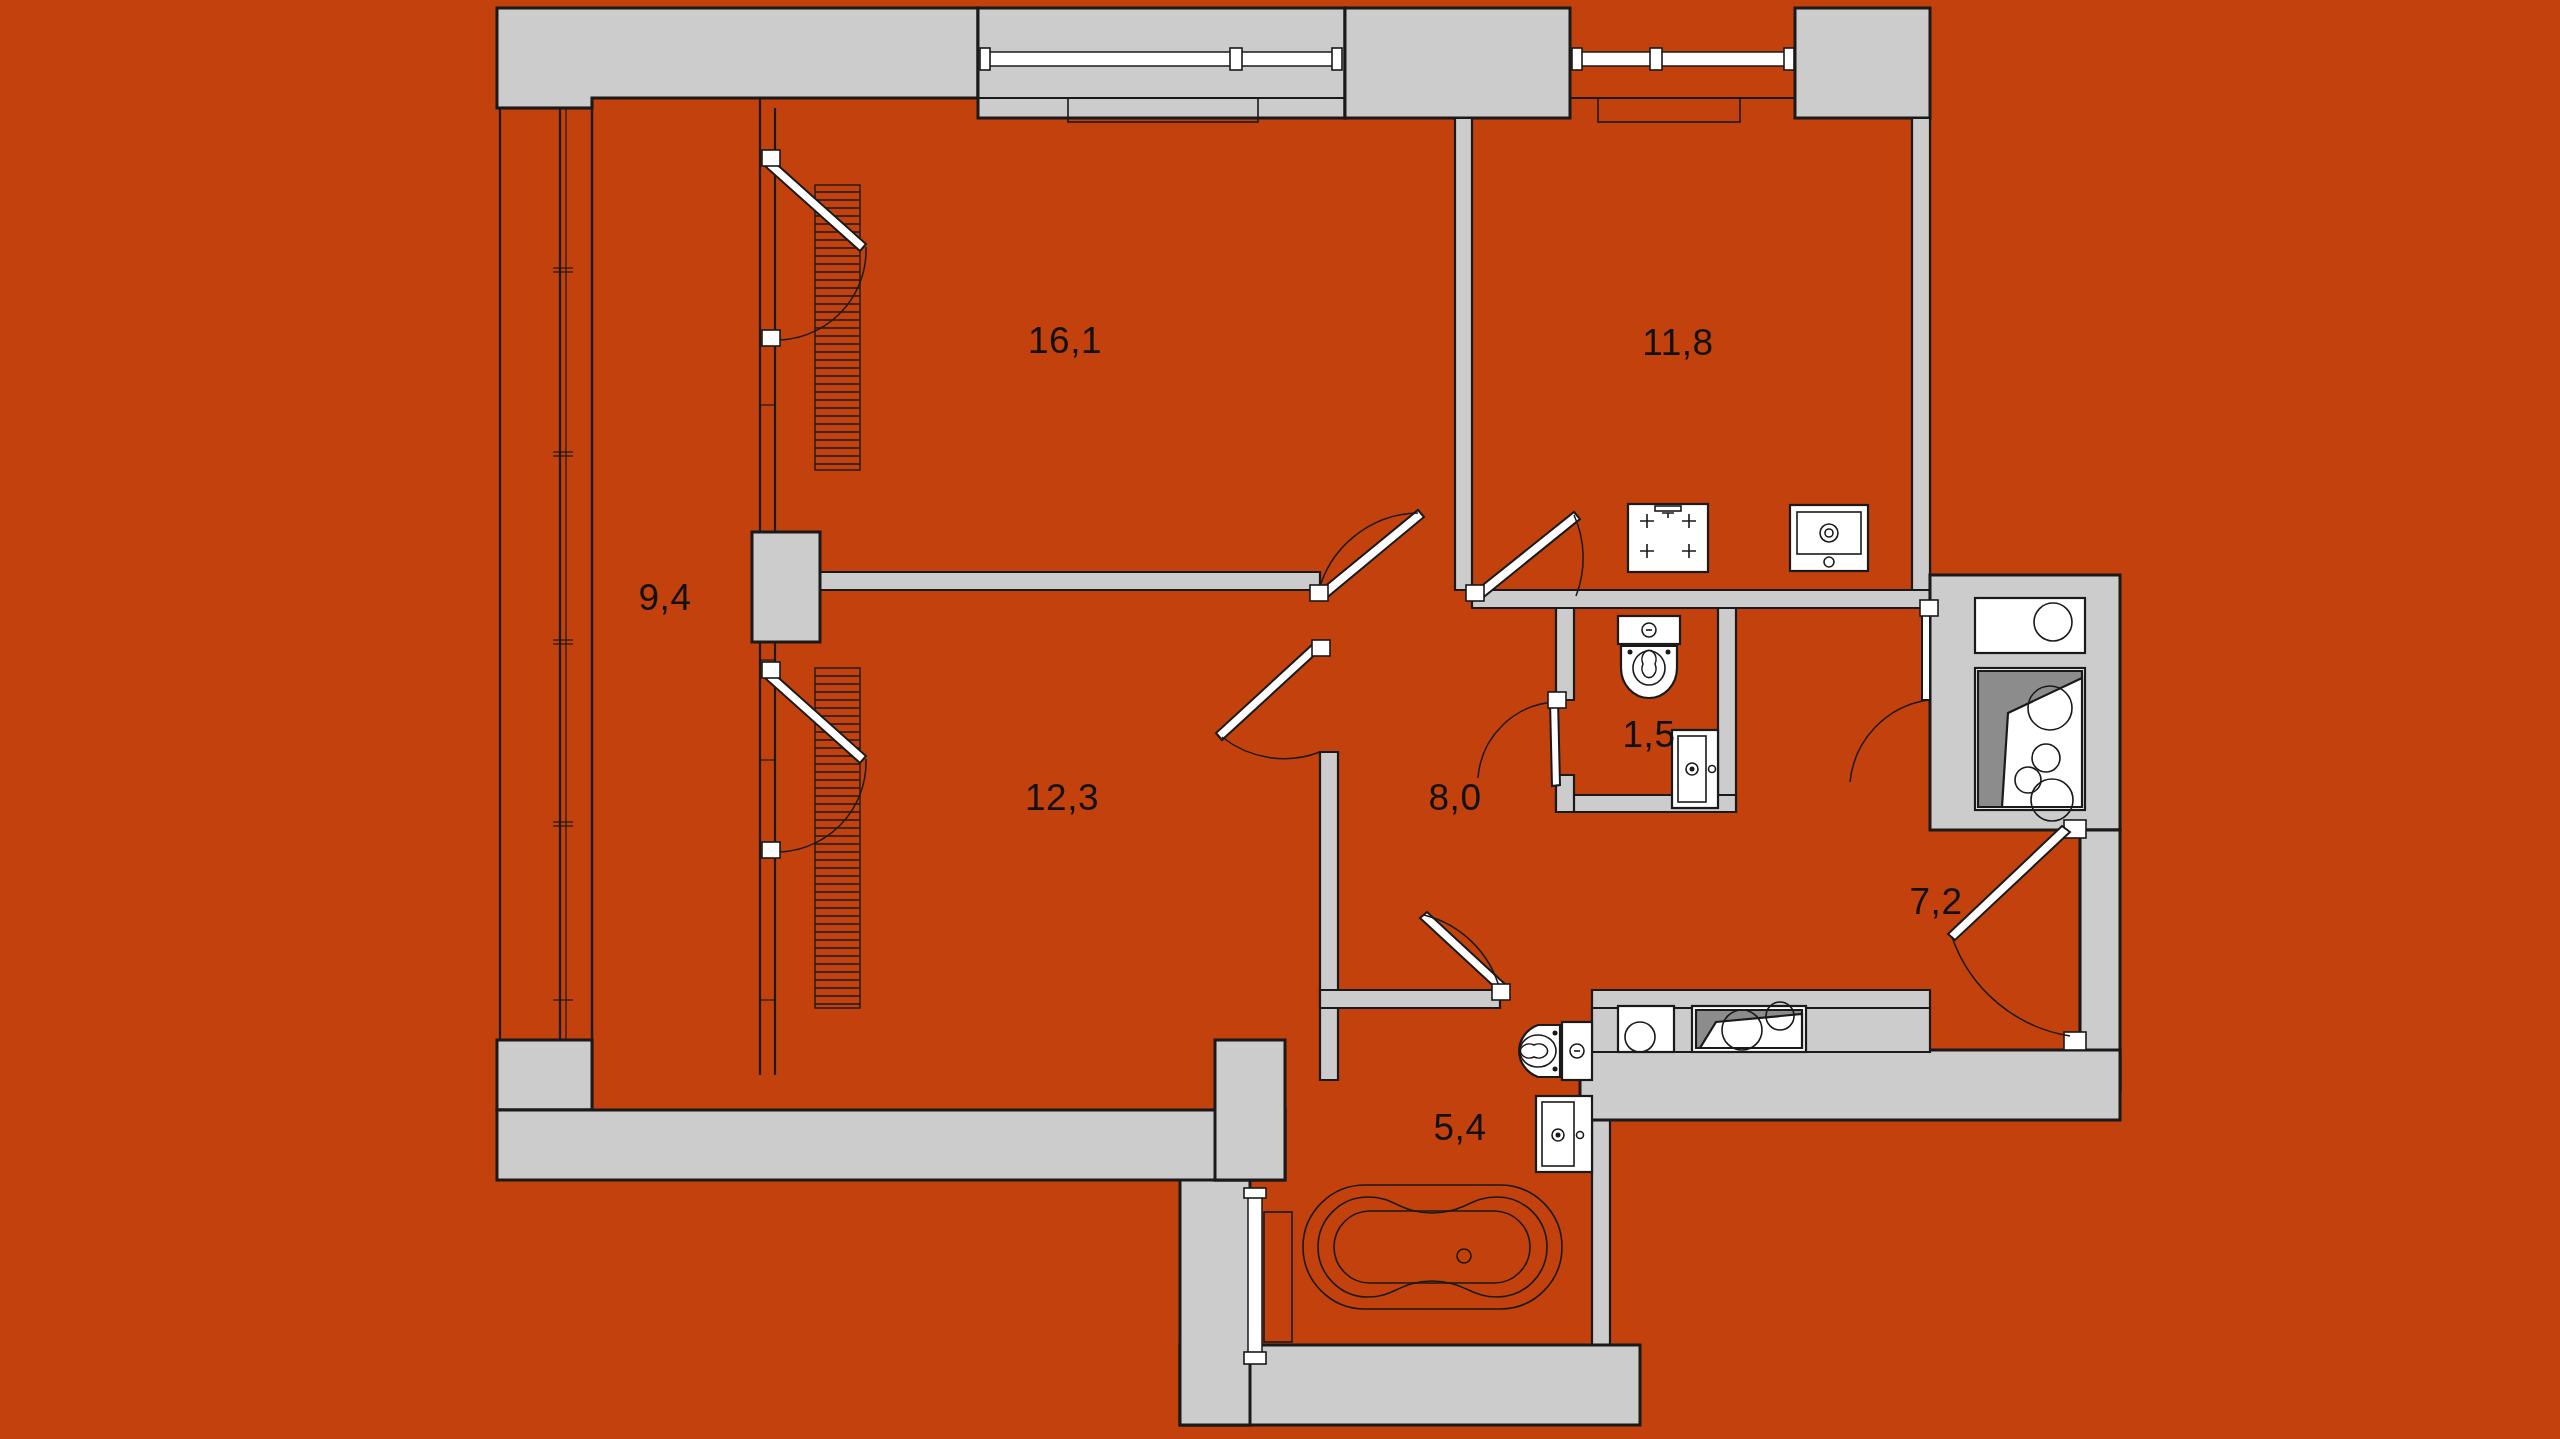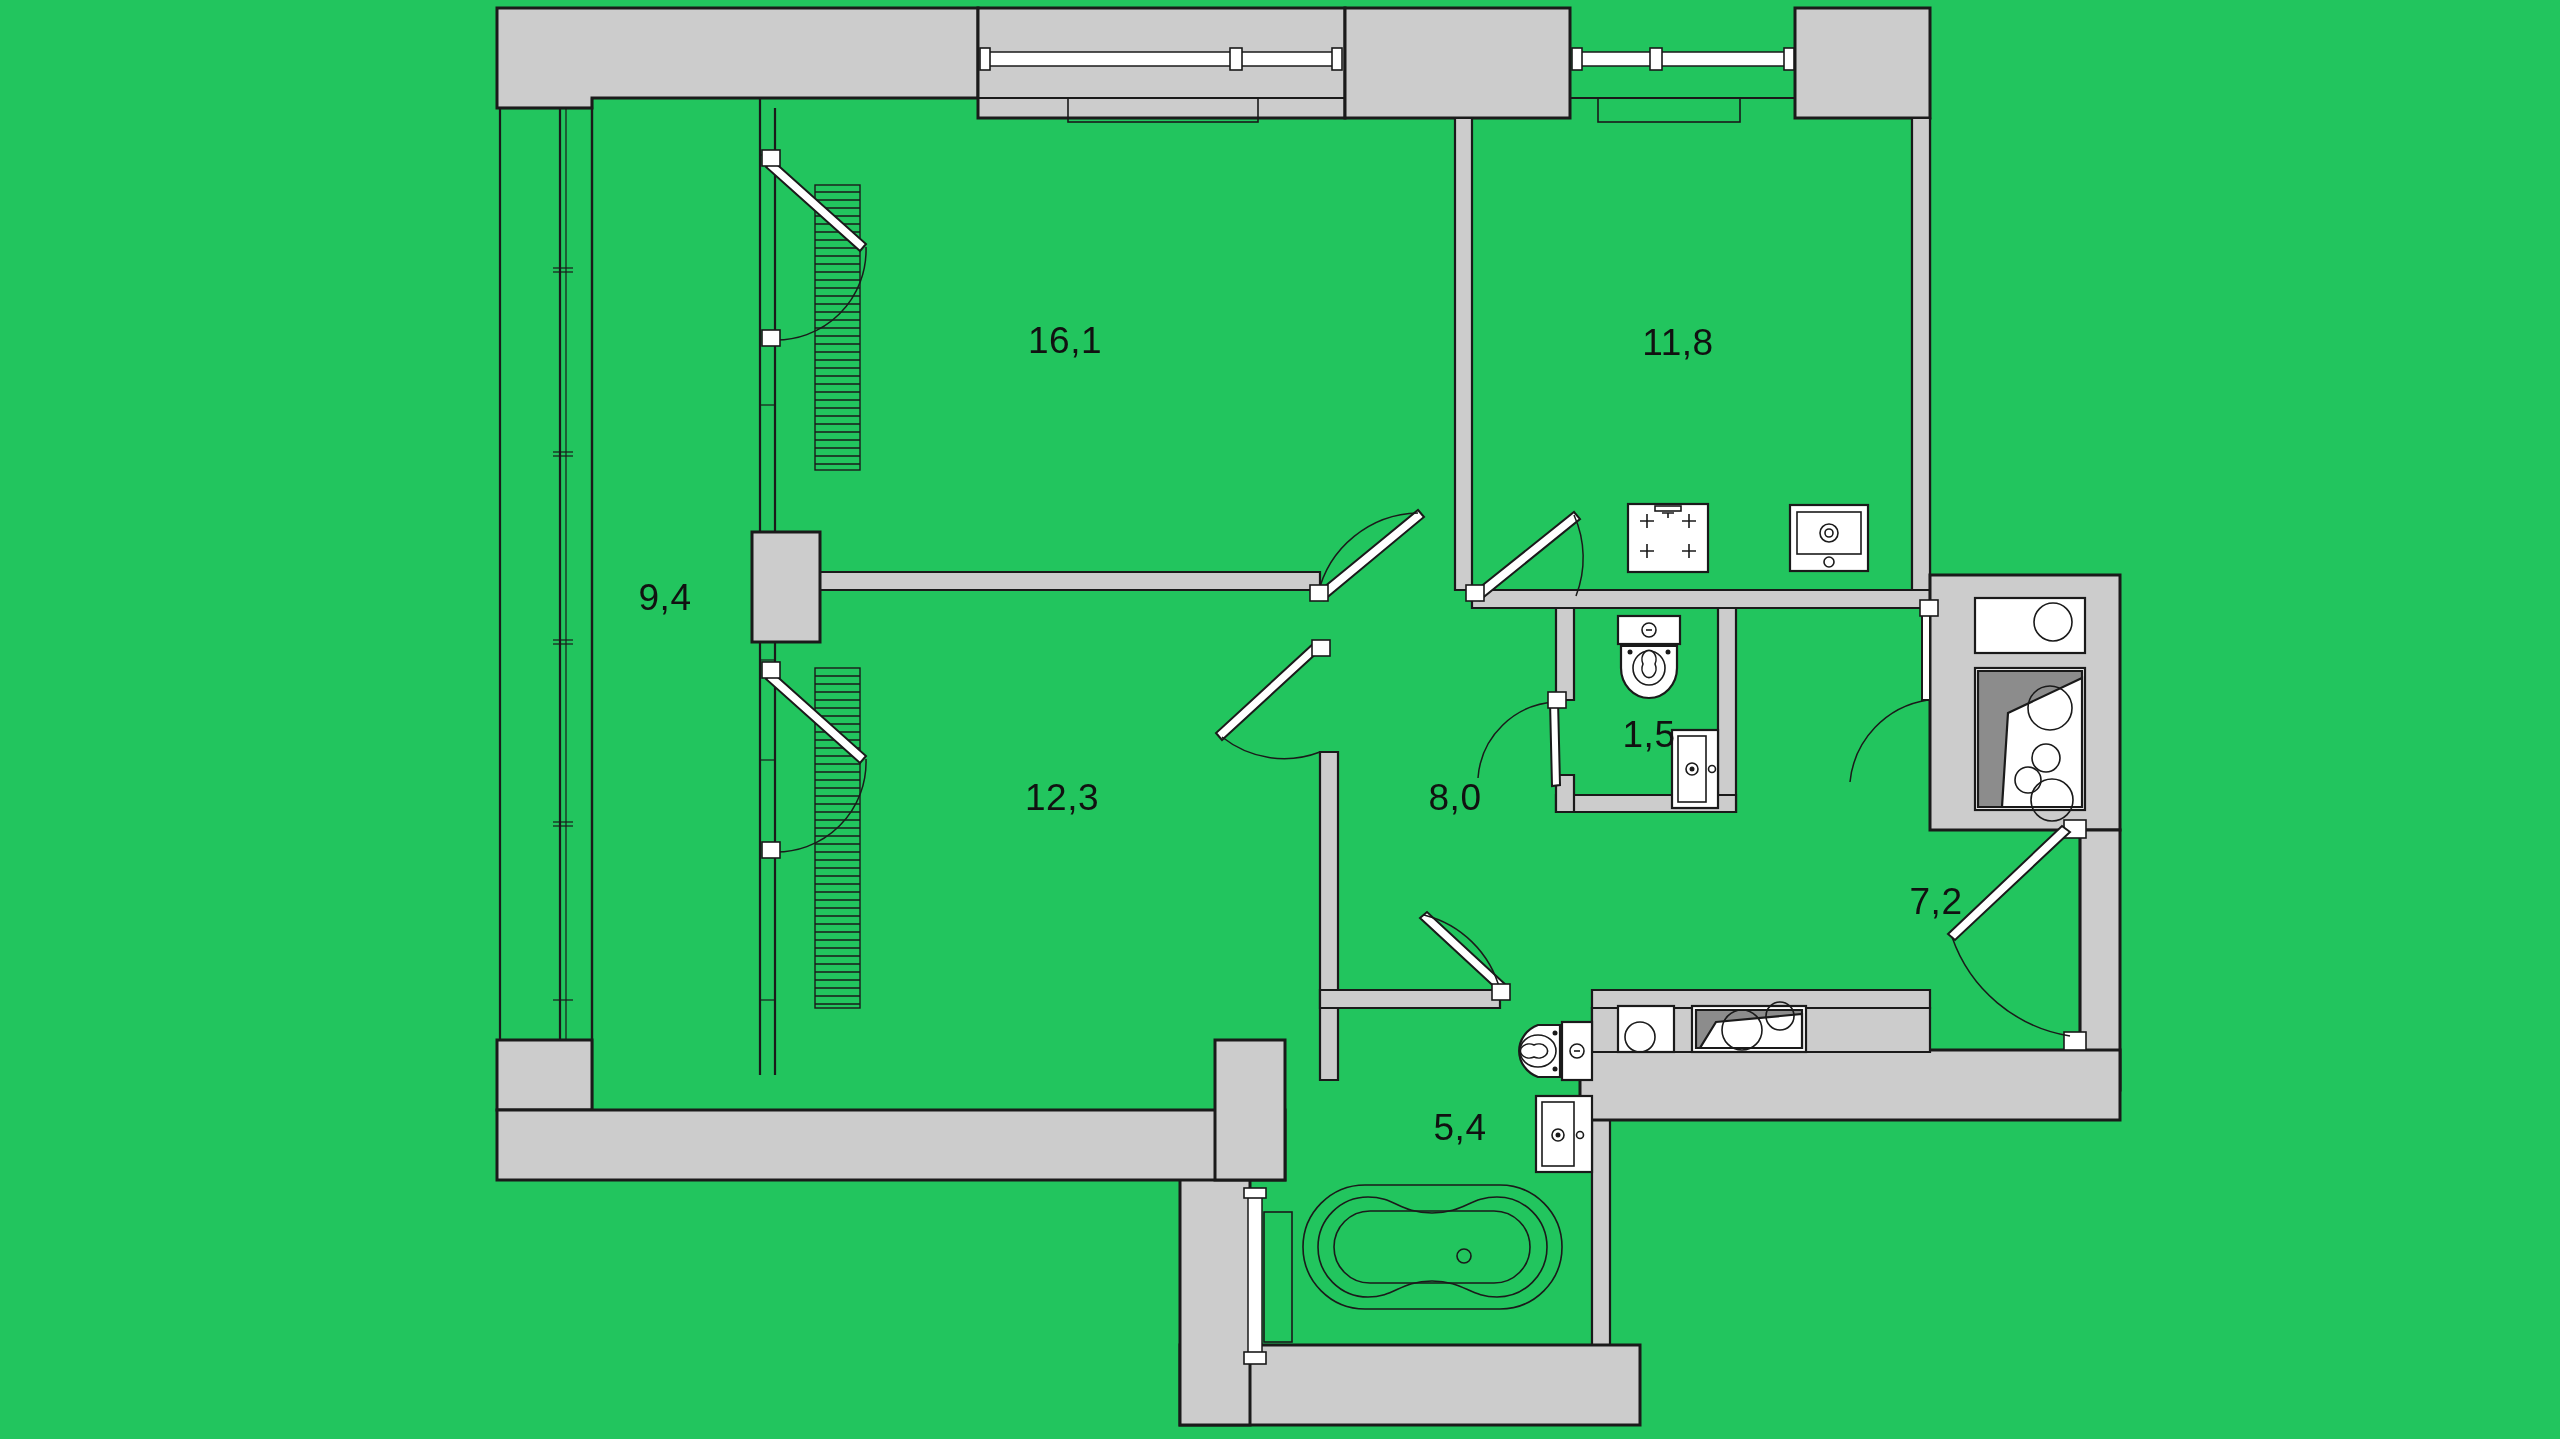--- a/index.html
+++ b/index.html
@@ -10,21 +10,21 @@
   body {
     width: 2560px;
     height: 1439px;
     font-family: "Liberation Sans", sans-serif;
     overflow: hidden;
   }
   #plan-root {
     position: relative;
     width: 2560px;
     height: 1439px;
-    background: #22c55e;
+    background: #c2410c;
   }
   svg#floorplan {
     display: block;
     width: 2560px;
     height: 1439px;
   }
   .wall-fill { fill: #cccccc; stroke: #1a1a1a; stroke-width: 3; }
   .wall-fill-thin { fill: #cccccc; stroke: #1a1a1a; stroke-width: 2.2; }
   .room-fill { fill: #ffffff; stroke: none; }
   .thin { fill: none; stroke: #1a1a1a; stroke-width: 2.2; }

